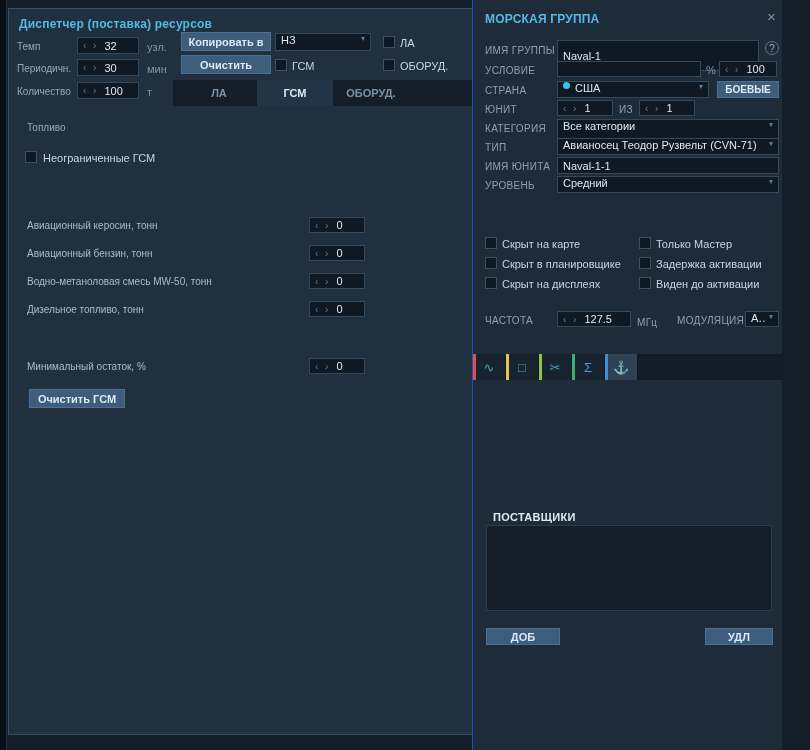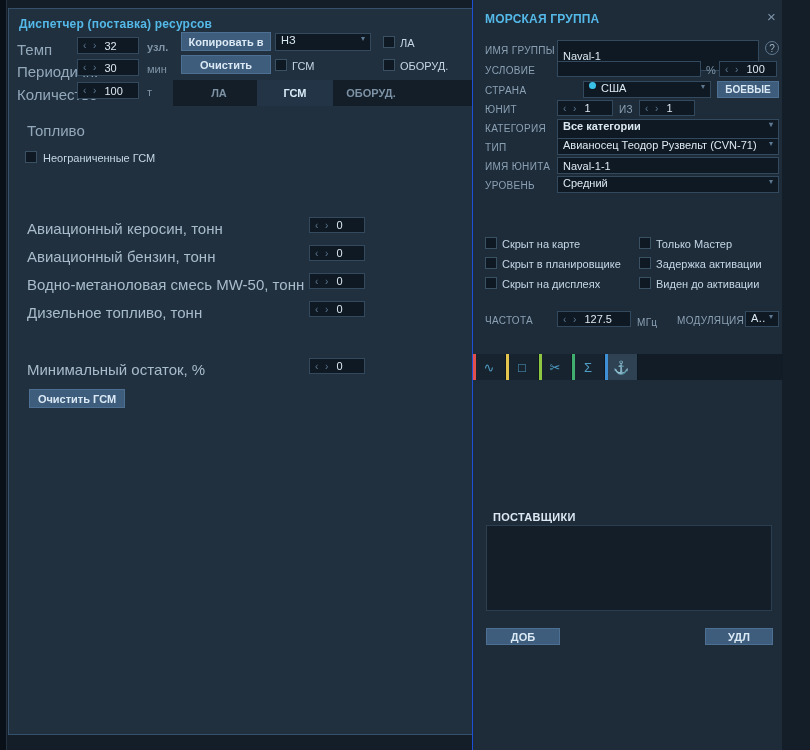--- a/index.html
+++ b/index.html
@@ -7,21 +7,21 @@
   body {
     position:relative; overflow:hidden;
     background:#141e28;
     font-family:"Liberation Sans", sans-serif;
     font-size:11px; color:#c3d4e2;
   }
   .abs { position:absolute; }
   .panel { position:absolute; background:#20303f; }
   .title { font-weight:bold; font-size:12px; letter-spacing:.2px; }
   .close { color:#7e95a8; font-size:15px; line-height:14px; cursor:pointer; }
-  .lbl  { color:#93a9bb; font-size:15px; white-space:nowrap; }
+  .lbl  { color:#93a9bb; font-size:10px; white-space:nowrap; }
   .rlbl { color:#8ba1b4; font-size:10px; white-space:nowrap; letter-spacing:.3px; }
   .unit { color:#7f95a7; font-size:11px; }
   .stepper {
     display:flex; align-items:center;
     background:#0e1924; border:1px solid #33495d;
     padding:0 5px; font-size:11px;
   }
   .stepper .arr { color:#5f7992; font-size:10px; letter-spacing:2px; margin-right:6px; cursor:pointer; }
   .stepper .val { color:#dce8f2; white-space:nowrap; }
   .btn {
@@ -70,21 +70,21 @@
 <div class="panel" style="left:8px;top:8px;width:492px;height:727px;border:1px solid #35506a;">
 
   <div class="abs title" style="left: 10px; top: 8px; color: rgb(84, 185, 232);">Диспетчер (поставка) ресурсов</div>
   <div class="abs close" style="left:472px;top:6px;">×</div>
 
   <div class="abs lbl" style="left:8px;top:32px;">Темп</div>
   <div class="abs stepper" style="left:68px;top:28px;width:62px;height:17px;">
     <span class="arr">‹ ›</span>
     <span class="val">32</span>
   </div>
-  <div class="abs unit" style="left:138px;top:32px;font-weight:bold;">узл.</div>
+  <div class="abs unit" style="left:138px;top:32px;">узл.</div>
 
   <div class="abs btn" style="left:172px;top:23px;width:90px;height:19px;font-weight:bold;">Копировать в</div>
   <div class="abs dd" style="left:266px;top:24px;width:96px;height:18px;">
     <span class="val">НЗ</span>
     <span class="chev">▾</span>
   </div>
   <div class="abs cb" style="left:374px;top:27px;"></div>
   <div class="abs cblbl" style="left:391px;top:28px;">ЛА</div>
 
   <div class="abs lbl" style="left:8px;top:54px;">Периодичн.</div>
@@ -162,40 +162,40 @@
 
   <div class="abs rlbl" style="left:12px;top:65px;">УСЛОВИЕ</div>
   <input class="abs inp" style="left: 84px; top: 61px; width: 144px; height: 16px;" value="">
   <div class="abs unit" style="left:233px;top:64px;">%</div>
   <div class="abs stepper" style="left:246px;top:61px;width:58px;height:16px;">
     <span class="arr">‹ ›</span>
     <span class="val">100</span>
   </div>
 
   <div class="abs rlbl" style="left:12px;top:85px;">СТРАНА</div>
-  <div class="abs dd" style="left:84px;top:81px;width:128px;height:17px;margin-left:26px;">
+  <div class="abs dd" style="left:84px;top:81px;width:152px;height:17px;">
     <span class="dot"></span>
     <span class="val">США</span>
     <span class="chev">▾</span>
   </div>
   <div class="abs btn" style="left:244px;top:81px;width:62px;height:17px;font-size:10px;font-weight:bold;">БОЕВЫЕ</div>
 
   <div class="abs rlbl" style="left:12px;top:104px;">ЮНИТ</div>
   <div class="abs stepper" style="left:84px;top:100px;width:56px;height:16px;">
     <span class="arr">‹ ›</span>
     <span class="val">1</span>
   </div>
   <div class="abs rlbl" style="left:146px;top:104px;">ИЗ</div>
   <div class="abs stepper" style="left:166px;top:100px;width:56px;height:16px;">
     <span class="arr">‹ ›</span>
     <span class="val">1</span>
   </div>
 
   <div class="abs rlbl" style="left:12px;top:123px;">КАТЕГОРИЯ</div>
-  <div class="abs dd" style="left:84px;top:119px;width:222px;height:24px;font-weight:bold;">
+  <div class="abs dd" style="left:84px;top:119px;width:222px;height:24px;">
     <span class="val">Все категории</span>
     <span class="chev">▾</span>
   </div>
 
   <div class="abs rlbl" style="left:12px;top:142px;">ТИП</div>
   <div class="abs dd" style="left:84px;top:138px;width:222px;height:17px;">
     <span class="val">Авианосец Теодор Рузвельт (CVN-71)</span>
     <span class="chev">▾</span>
   </div>
 

